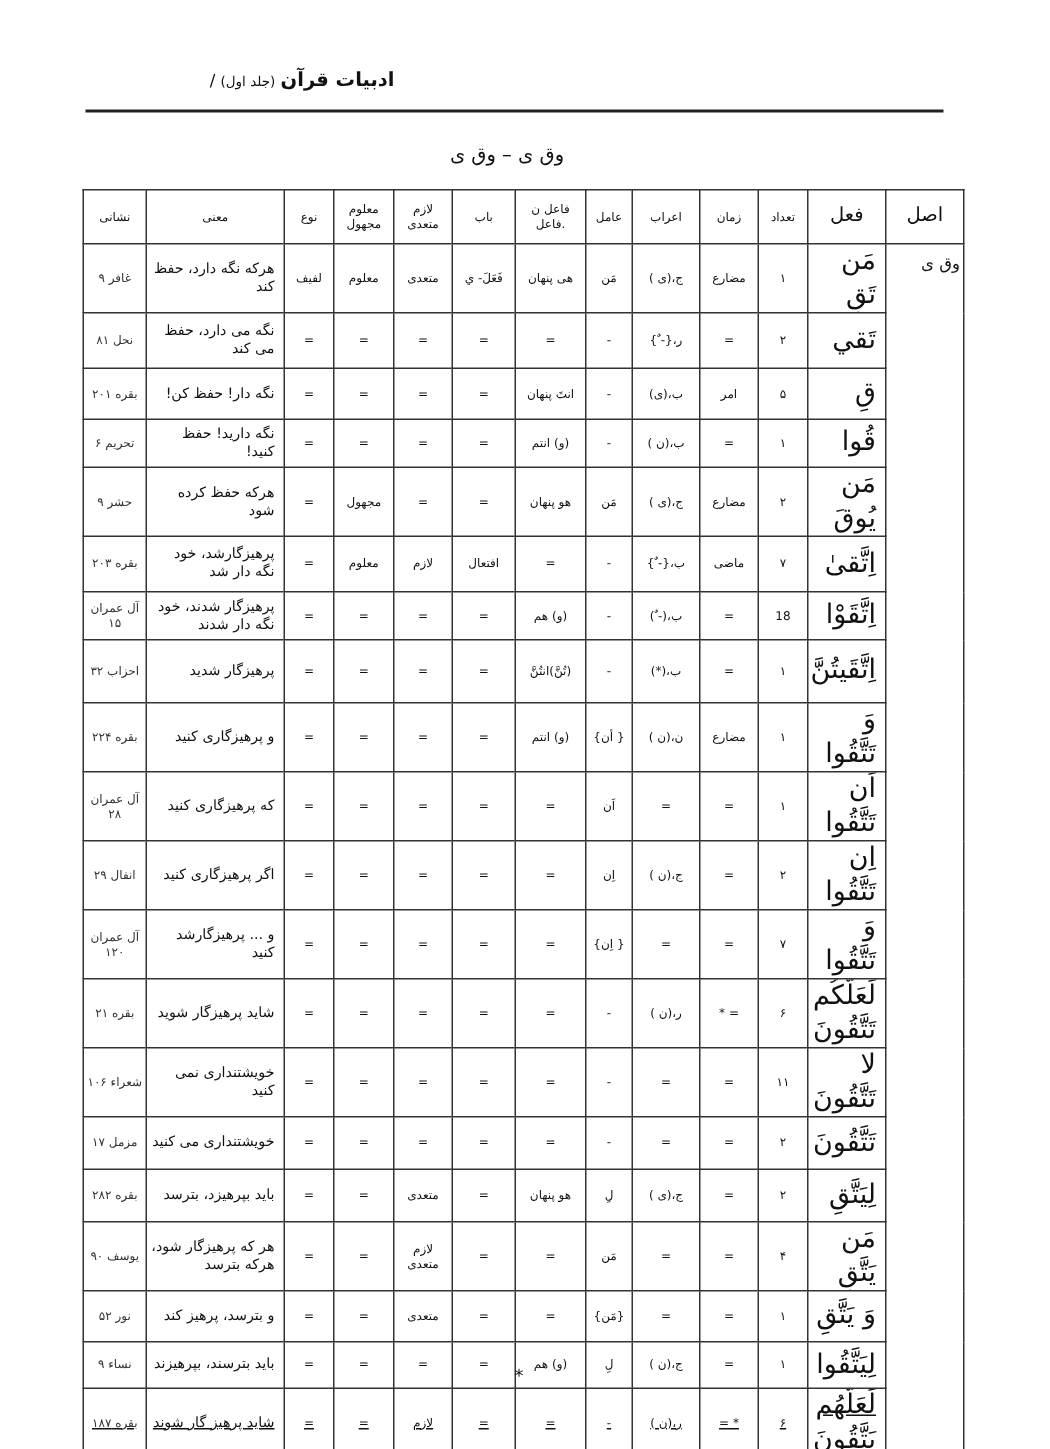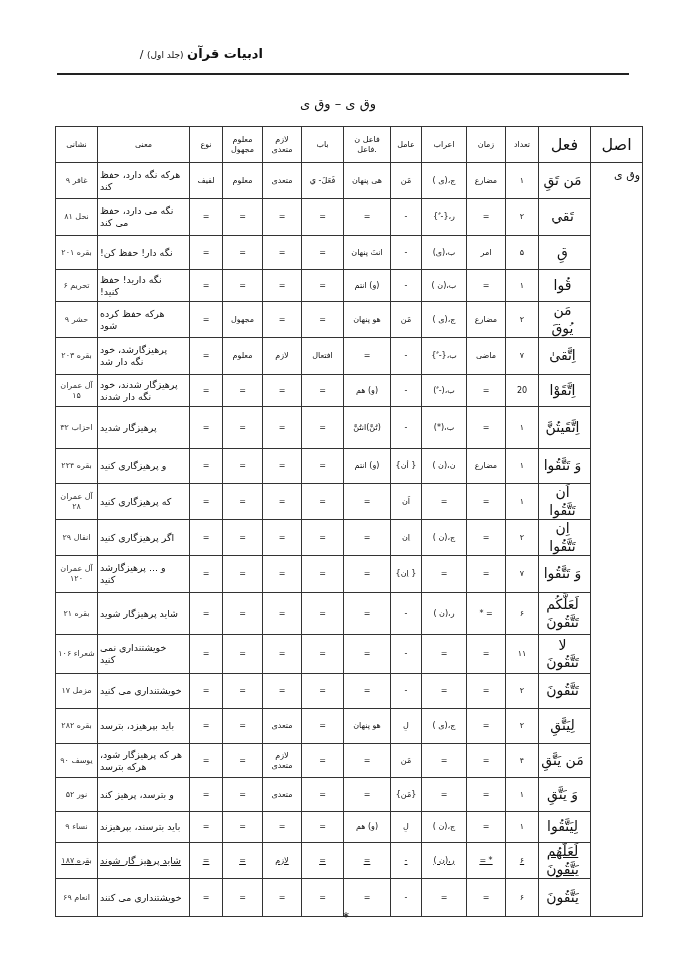--- a/index.html
+++ b/index.html
@@ -10,23 +10,23 @@
   .page-header .book { font-weight: bold; font-size: 13px; }
   .page-header .vol { font-size: 9px; }
   .header-rule { position: absolute; left: 57px; top: 73px; width: 572px; height: 2px; background: #222; }
   .section-title { position: absolute; left: 238px; top: 96px; width: 200px; text-align: center;
                    direction: rtl; font-size: 13px; }
   table.main { position: absolute; left: 55px; top: 126px; width: 587px; border-collapse: collapse;
                direction: rtl; table-layout: fixed; }
   table.main td, table.main th { border: 1px solid #333; padding: 0 2px; text-align: center;
                vertical-align: middle; font-size: 8px; font-weight: normal; line-height: 1.25; overflow: hidden; }
   table.main th { height: 35px; }
-  table.main th.fel, table.main th.asl { font-size: 16px; }
-  table.main td.verb { font-size: 14px; text-align: center; padding-right: 6px; }
-  table.main td.meaning { font-size: 9.5px; text-align: left; padding-right: 6px; }
+  table.main th.fel, table.main th.asl { font-size: 13px; }
+  table.main td.verb { font-size: 18px; text-align: right; padding-right: 6px; }
+  table.main td.meaning { font-size: 9.5px; text-align: right; padding-right: 6px; }
   table.main td.asl { vertical-align: top; text-align: right; font-size: 11px; padding-top: 6px;
                       border-bottom: 1px solid #333; }
   table.main td.ref { font-size: 8px; color: #333; text-align: center; }
   .footer-star { position: absolute; left: 343px; top: 910px; font-size: 12px; }
 </style>
 </head>
 <body>
 
 <div class="page-header">
   <span class="book">ادبیات قرآن</span>
@@ -151,21 +151,21 @@
         <td>=</td>
         <td>افتعال</td>
         <td>لازم</td>
         <td>معلوم</td>
         <td>=</td>
         <td class="meaning">پرهیزگارشد، خود نگه دار شد</td>
         <td class="ref">بقره ۲۰۳</td>
       </tr>
       <tr style="height: 32px;">
         <td class="verb">اِتَّقَوْا</td>
-        <td>20</td>
+        <td>18</td>
         <td>=</td>
         <td>ب،(- ٌ)</td>
         <td>-</td>
         <td>(و) هم</td>
         <td>=</td>
         <td>=</td>
         <td>=</td>
         <td>=</td>
         <td class="meaning">پرهیزگار شدند، خود نگه دار شدند</td>
         <td class="ref">آل عمران ۱۵</td>

